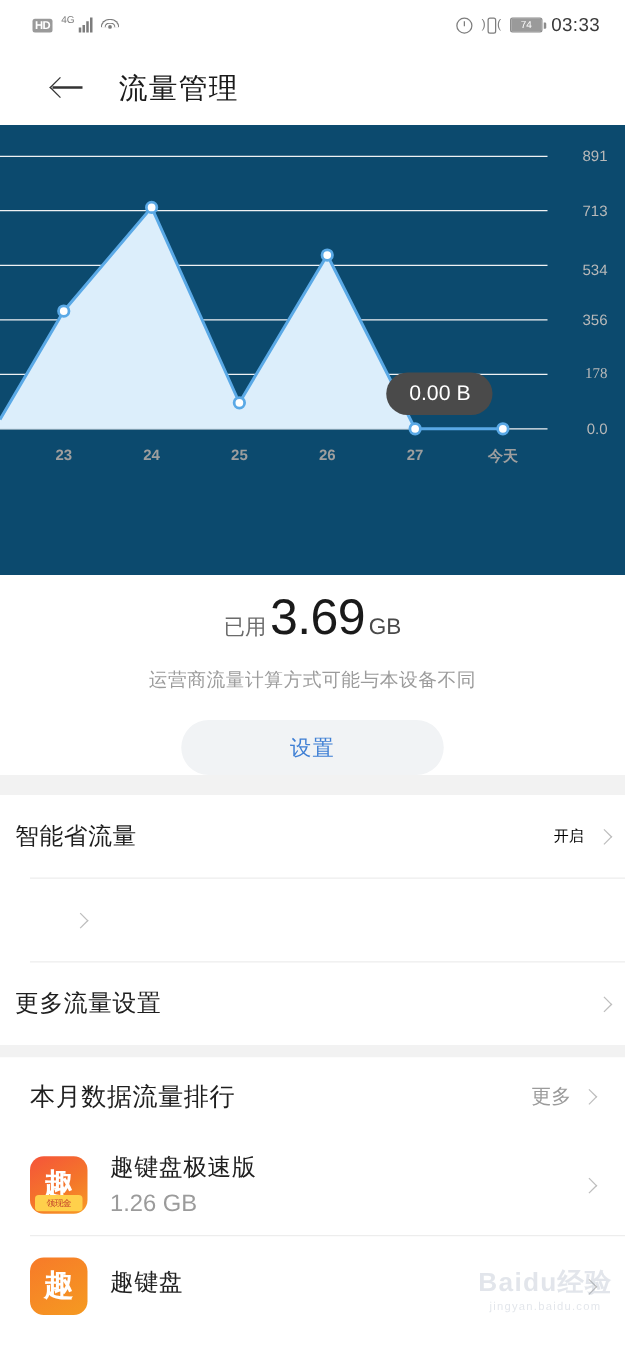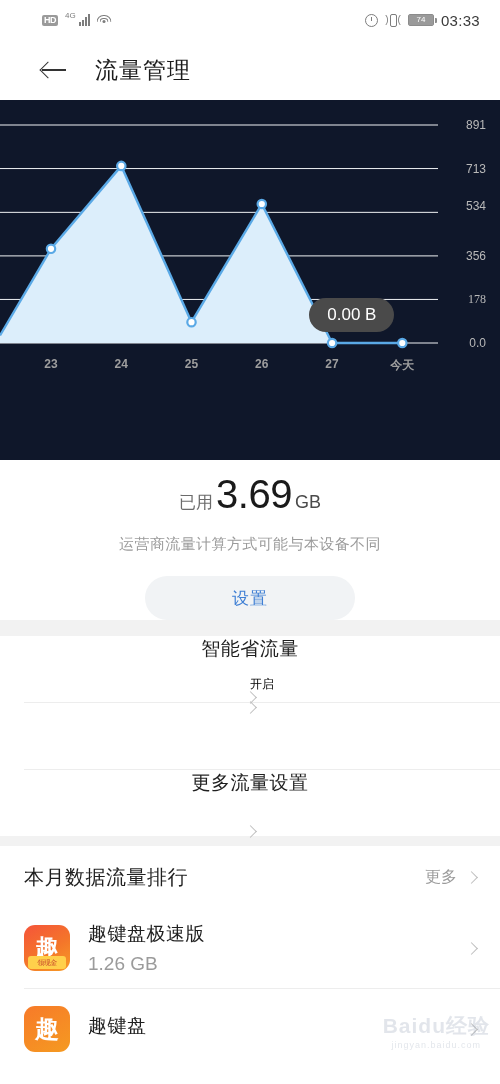--- a/index.html
+++ b/index.html
@@ -11,21 +11,21 @@
     overflow:hidden;
     position:relative;
   }
 
   
   .statusbar {
     height:40px;
     display:flex;
     align-items:center;
     justify-content:space-between;
-    padding:0 20px 0 42px;
+    padding:0 20px 0 26px;
     background:#ffffff;
   }
   .sb-left, .sb-right { display:flex; align-items:center; }
   .sb-left { gap:7px; }
   .sb-right { gap:7px; }
   .ic-hd {
     font-size:9px; font-weight:bold; color:#ffffff; background:#9a9a9a;
     border-radius:2px; padding:1px 2px; line-height:1; letter-spacing:-0.5px;
   }
   .ic-4g { font-size:8px; color:#7d7d7d; position:relative; top:-5px; margin-right:-4px;}
@@ -72,21 +72,21 @@
     content:""; position:absolute; left:3px; top:14px; width:24px; height:1.8px; background:#333;
   }
   .back-arrow:after {
     content:""; position:absolute; left:3px; top:9px; width:11px; height:11px;
     border-left:1.8px solid #333; border-bottom:1.8px solid #333;
     transform:rotate(45deg);
   }
   .header-title { font-size:23px; color:#1b1b1b; margin-left:26px; letter-spacing:1px; }
 
   
-  .chart-area { position:relative; height:360px; background:#0f172a; }
+  .chart-area { position:relative; height:360px; background:#0c4a6e; }
   .chart-svg { position:absolute; left:0; top:0; }
   .y-label {
     position:absolute; right:14px; font-size:12px; color:#b9b9b9; transform:translateY(-50%);
   }
   .x-label {
     position:absolute; font-size:12px; color:#9e9e9e; transform:translateX(-50%);font-weight:bold;
   }
   .tooltip {
     position:absolute; background:#4a4a4a; color:#fff;
     border-radius:19px; padding:7px 18px; font-size:17px; white-space:nowrap;
@@ -111,21 +111,20 @@
   }
 
   .gap { height:16px; background:#f2f2f2; }
   .gap-thin { height:10px; background:#f2f2f2; }
 
   
   .card { background:#fff; }
   .row {
     height:66px; display:flex; align-items:center; padding:0 12px; cursor:pointer;
     position:relative;
-    flex-direction:column;
   }
   .row-label { font-size:19px; color:#1f1f1f; flex:1; letter-spacing:0.5px; }
   .row-value { font-size:12px; color:#000000; margin-right:12px;margin-left:36px; }
   .chev {
     width:9px; height:9px; border-right:1.6px solid #bdbdbd; border-top:1.6px solid #bdbdbd;
     transform:rotate(45deg);
   }
   .divider { height:1px; background:#ededed; margin-left:24px; }
 
   
@@ -212,21 +211,21 @@
       <circle cx="51.0" cy="148.8" r="4.2" fill="#ffffff" stroke="#5aa9e6" stroke-width="2.2"></circle>
       <circle cx="121.3" cy="65.9" r="4.2" fill="#ffffff" stroke="#5aa9e6" stroke-width="2.2"></circle>
       <circle cx="191.5" cy="222.2" r="4.2" fill="#ffffff" stroke="#5aa9e6" stroke-width="2.2"></circle>
       <circle cx="261.8" cy="104.0" r="4.2" fill="#ffffff" stroke="#5aa9e6" stroke-width="2.2"></circle>
       <circle cx="332.1" cy="243.0" r="4.2" fill="#ffffff" stroke="#5aa9e6" stroke-width="2.2"></circle>
       <circle cx="402.3" cy="243.0" r="4.2" fill="#ffffff" stroke="#5aa9e6" stroke-width="2.2"></circle>
     </svg>
   <div id="y-labels">
       <div class="y-label" style="top: 25px;">891</div>
       <div class="y-label" style="top: 68.5511px;">713</div>
-      <div class="y-label" style="top: 106px;">534</div>
+      <div class="y-label" style="top: 116px;">534</div>
       <div class="y-label" style="top: 155.898px;">356</div>
       <div class="y-label" style="top: 199.449px; font-family: Liberation Serif, serif;">178</div>
       <div class="y-label" style="top: 243px;">0.0</div>
     </div>
   <div id="x-labels">
       <div class="x-label" style="left: 51px; top: 257px;">23</div>
       <div class="x-label" style="left: 121.265px; top: 257px;">24</div>
       <div class="x-label" style="left: 191.531px; top: 257px;">25</div>
       <div class="x-label" style="left: 261.796px; top: 257px;">26</div>
       <div class="x-label" style="left: 332.062px; top: 257px;">27</div>

